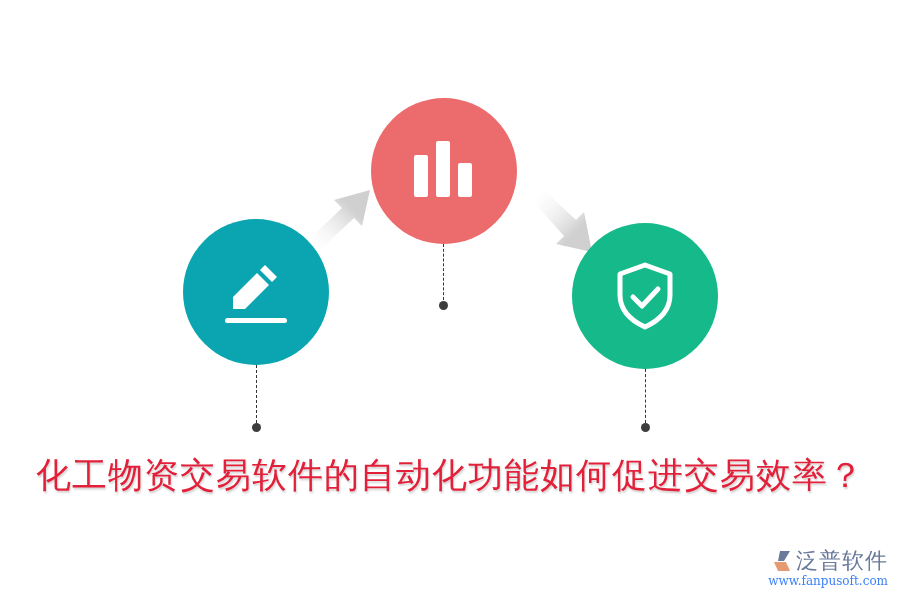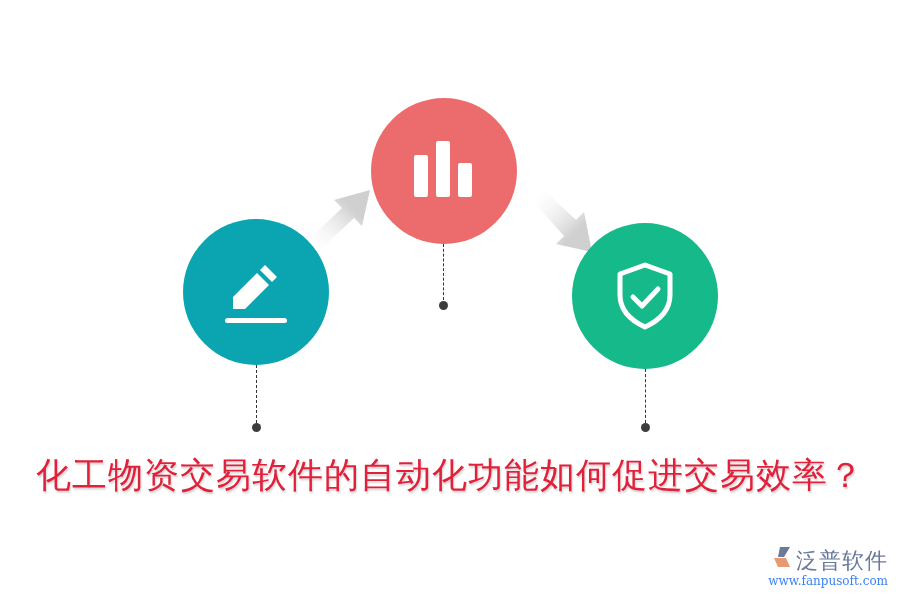--- a/index.html
+++ b/index.html
@@ -9,21 +9,21 @@
   .c1 { left:183px; top:219px; width:146px; height:146px; background:#0aa5b0; }
   .c2 { left:371px; top:98px;  width:146px; height:146px; background:#ec6b6c; }
   .c3 { left:572px; top:223px; width:146px; height:146px; background:#15b98a; }
   .stem { position:absolute; width:0; border-left:1.5px dashed #333; }
   .dot { position:absolute; width:9px; height:9px; border-radius:50%; background:#3d3d3d; }
   .arrow { position:absolute; }
   .title { position:absolute; left:0; right:0; top:452px; text-align:center;
            font-size:35px; color:#e2203a; letter-spacing:1px;
            text-shadow:1px 2px 2px rgba(0,0,0,0.18); }
   .logo { position:absolute; right:12px; bottom:12px; display:flex; flex-direction:column; align-items:flex-end; }
-  .logo-top { display:flex; }
+  .logo-top { display:flex; align-items:center; }
   .logo-name { font-size:22px; color:#6a7a9a; letter-spacing:1px; }
   .logo-url { font-family:"DejaVu Serif", serif; font-size:12px; color:#3b82f6; margin-top:-2px; }
 </style>
 </head>
 <body>
 
 <svg class="arrow" style="left:298px;top:178px" width="80" height="70" viewBox="0 0 80 70">
   <defs>
     <linearGradient id="g1" x1="0" y1="1" x2="1" y2="0">
       <stop offset="0" stop-color="#ffffff" stop-opacity="0"></stop>

